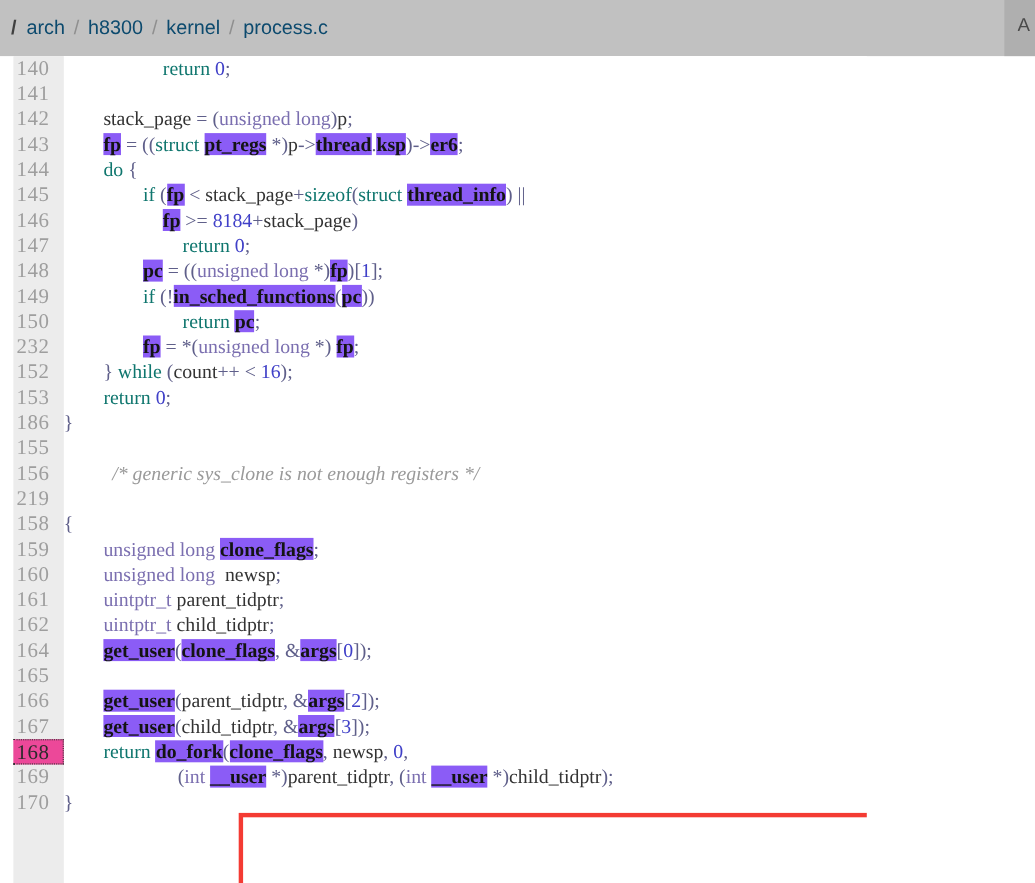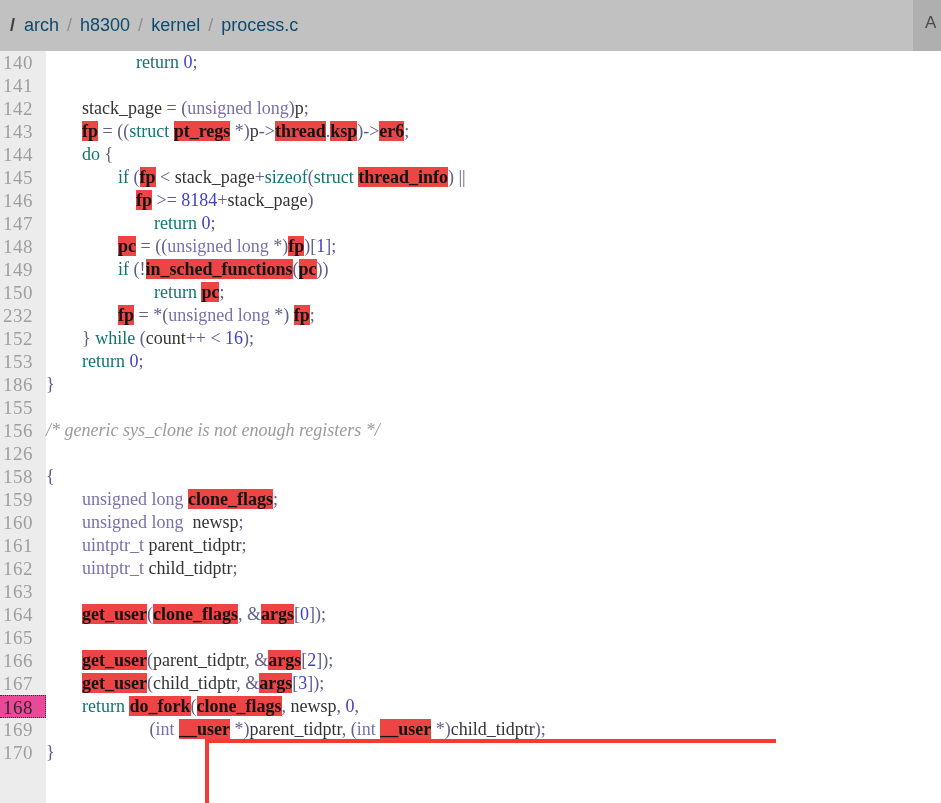--- a/index.html
+++ b/index.html
@@ -58,21 +58,21 @@
     font-family: "Liberation Sans", "DejaVu Sans", sans-serif;
     font-size: 17px;
     color: #4a4a4a;
     overflow: hidden;
     width: 14px;
   }
 
   
   #code-viewer {
     position: absolute;
-    left: 0; top: 51px;
+    left: 12px; top: 51px;
     width: 776px;
     height: 752px;
     background: #ffffff;
     overflow: hidden;
   }
   #gutter-bg {
     position: absolute;
     left: 0; top: 0;
     width: 46px; height: 752px;
     background: #ececec;
@@ -109,23 +109,23 @@
     font-family: "Liberation Serif", "DejaVu Serif", serif;
     font-size: 18px;
     color: #333333;
     white-space: pre;
   }
 
   
   .kw      { color: #0f766e; }                       
   .type    { color: #7b6fb0; }                       
   .num     { color: #4040c8; }                       
-  .id      { color: #141414; font-weight: bold; background: #ef4444; }
+  .id      { color: #141414; font-weight: bold; background: #8b5cf6; }
   .fndef   { color: #1f6fc4; font-weight: bold; background: #f0f0fa; }
-  .cmt     { color: #9a9a9a; font-style: italic; }
+  .cmt     { color: #9a9a9a; font-style: italic; padding-left: 44px; }
   .punc    { color: #5f5f8a; }
   .plain   { color: #333333; }
 
   
   #annotation-box {
     position: absolute;
     left: 205px;
     top: 688px;
     width: 657px;
     height: 80px;
@@ -166,27 +166,26 @@
       <div class="code-row"><div class="lineno">147</div><div class="codetext">                        <span class="kw">return</span> <span class="num">0</span><span class="punc">;</span></div></div>
       <div class="code-row"><div class="lineno">148</div><div class="codetext">                <span class="id">pc</span> <span class="punc">=</span> <span class="punc">((</span><span class="type">unsigned</span> <span class="type">long</span> <span class="punc">*)</span><span class="id">fp</span><span class="punc">)[</span><span class="num">1</span><span class="punc">];</span></div></div>
       <div class="code-row"><div class="lineno">149</div><div class="codetext">                <span class="kw">if</span> <span class="punc">(!</span><span class="id">in_sched_functions</span><span class="punc">(</span><span class="id">pc</span><span class="punc">))</span></div></div>
       <div class="code-row"><div class="lineno">150</div><div class="codetext">                        <span class="kw">return</span> <span class="id">pc</span><span class="punc">;</span></div></div>
       <div class="code-row"><div class="lineno">232</div><div class="codetext">                <span class="id">fp</span> <span class="punc">=</span> <span class="punc">*(</span><span class="type">unsigned</span> <span class="type">long</span> <span class="punc">*)</span> <span class="id">fp</span><span class="punc">;</span></div></div>
       <div class="code-row"><div class="lineno">152</div><div class="codetext">        <span class="punc">}</span> <span class="kw">while</span> <span class="punc">(</span><span class="plain">count</span><span class="punc">++</span> <span class="punc">&lt;</span> <span class="num">16</span><span class="punc">);</span></div></div>
       <div class="code-row"><div class="lineno">153</div><div class="codetext">        <span class="kw">return</span> <span class="num">0</span><span class="punc">;</span></div></div>
       <div class="code-row"><div class="lineno">186</div><div class="codetext"><span class="punc">}</span></div></div>
       <div class="code-row"><div class="lineno">155</div><div class="codetext"></div></div>
       <div class="code-row"><div class="lineno">156</div><div class="codetext"><span class="cmt">/* generic sys_clone is not enough registers */</span></div></div>
-      <div class="code-row"><div class="lineno">126</div></div>
+      <div class="code-row"><div class="lineno">219</div></div>
       <div class="code-row"><div class="lineno">158</div><div class="codetext"><span class="punc">{</span></div></div>
       <div class="code-row"><div class="lineno">159</div><div class="codetext">        <span class="type">unsigned</span> <span class="type">long</span> <span class="id">clone_flags</span><span class="punc">;</span></div></div>
       <div class="code-row"><div class="lineno">160</div><div class="codetext">        <span class="type">unsigned</span> <span class="type">long</span>  <span class="plain">newsp</span><span class="punc">;</span></div></div>
       <div class="code-row"><div class="lineno">161</div><div class="codetext">        <span class="type">uintptr_t</span> <span class="plain">parent_tidptr</span><span class="punc">;</span></div></div>
       <div class="code-row"><div class="lineno">162</div><div class="codetext">        <span class="type">uintptr_t</span> <span class="plain">child_tidptr</span><span class="punc">;</span></div></div>
-      <div class="code-row"><div class="lineno">163</div><div class="codetext"></div></div>
       <div class="code-row"><div class="lineno">164</div><div class="codetext">        <span class="id">get_user</span><span class="punc">(</span><span class="id">clone_flags</span><span class="punc">,</span> <span class="punc">&amp;</span><span class="id">args</span><span class="punc">[</span><span class="num">0</span><span class="punc">]);</span></div></div>
       <div class="code-row"><div class="lineno">165</div></div>
       <div class="code-row"><div class="lineno">166</div><div class="codetext">        <span class="id">get_user</span><span class="punc">(</span><span class="plain">parent_tidptr</span><span class="punc">,</span> <span class="punc">&amp;</span><span class="id">args</span><span class="punc">[</span><span class="num">2</span><span class="punc">]);</span></div></div>
       <div class="code-row"><div class="lineno">167</div><div class="codetext">        <span class="id">get_user</span><span class="punc">(</span><span class="plain">child_tidptr</span><span class="punc">,</span> <span class="punc">&amp;</span><span class="id">args</span><span class="punc">[</span><span class="num">3</span><span class="punc">]);</span></div></div>
       <div class="code-row current"><div class="lineno">168</div><div class="codetext">        <span class="kw">return</span> <span class="id">do_fork</span><span class="punc">(</span><span class="id">clone_flags</span><span class="punc">,</span> <span class="plain">newsp</span><span class="punc">,</span> <span class="num">0</span><span class="punc">,</span></div></div>
       <div class="code-row"><div class="lineno">169</div><div class="codetext">                       <span class="punc">(</span><span class="type">int</span> <span class="id">__user</span> <span class="punc">*)</span><span class="plain">parent_tidptr</span><span class="punc">,</span> <span class="punc">(</span><span class="type">int</span> <span class="id">__user</span> <span class="punc">*)</span><span class="plain">child_tidptr</span><span class="punc">);</span></div></div>
       <div class="code-row"><div class="lineno">170</div><div class="codetext"><span class="punc">}</span></div></div>
     </div>
   <div id="annotation-box"></div>
 

